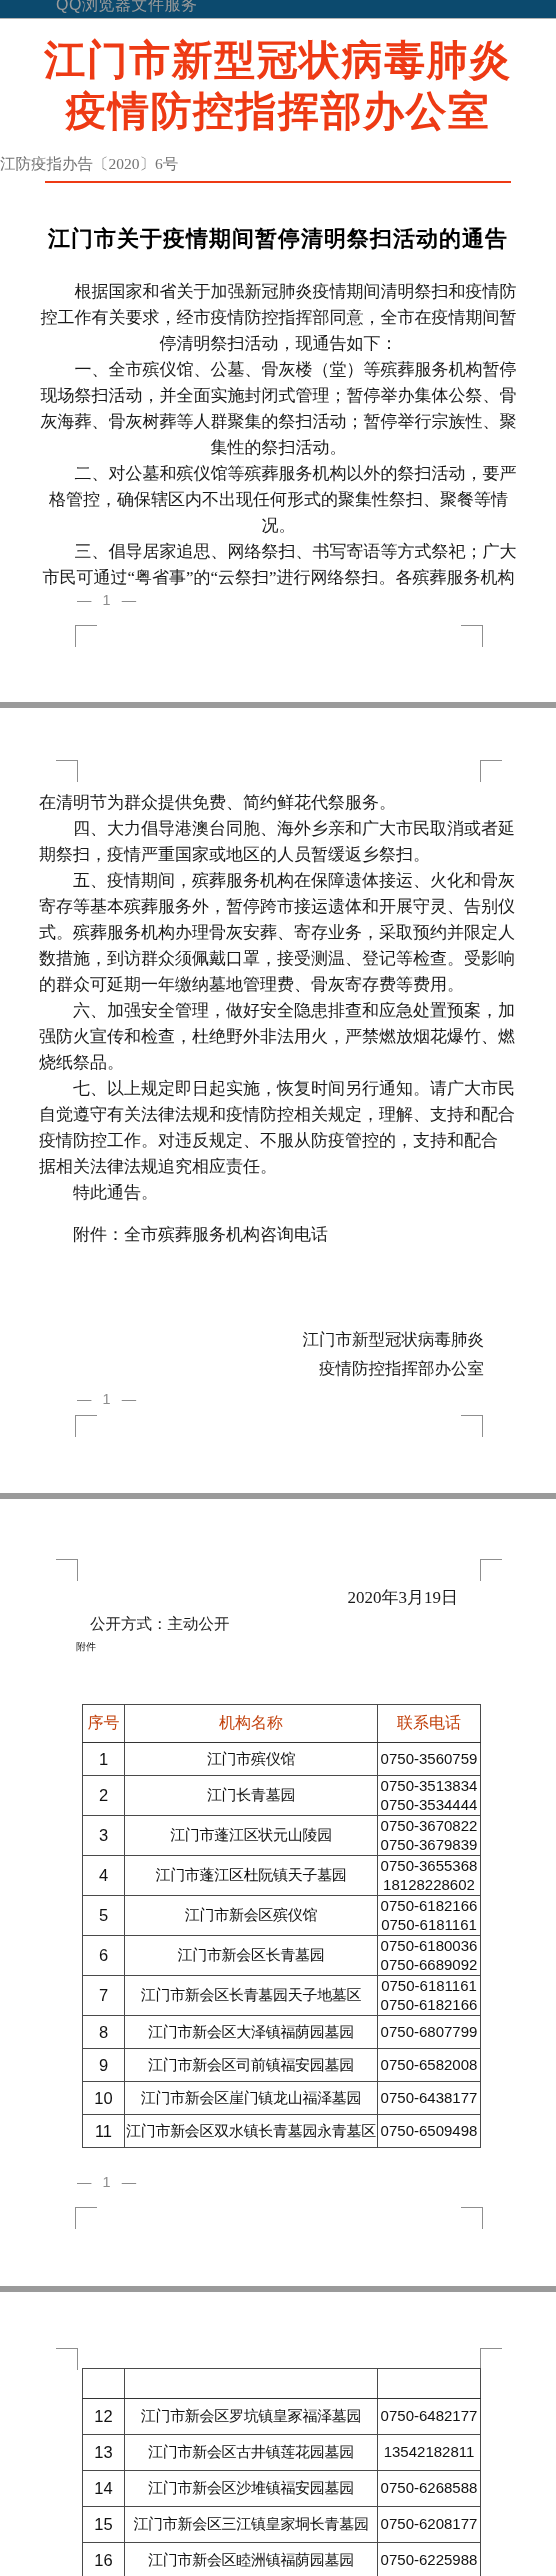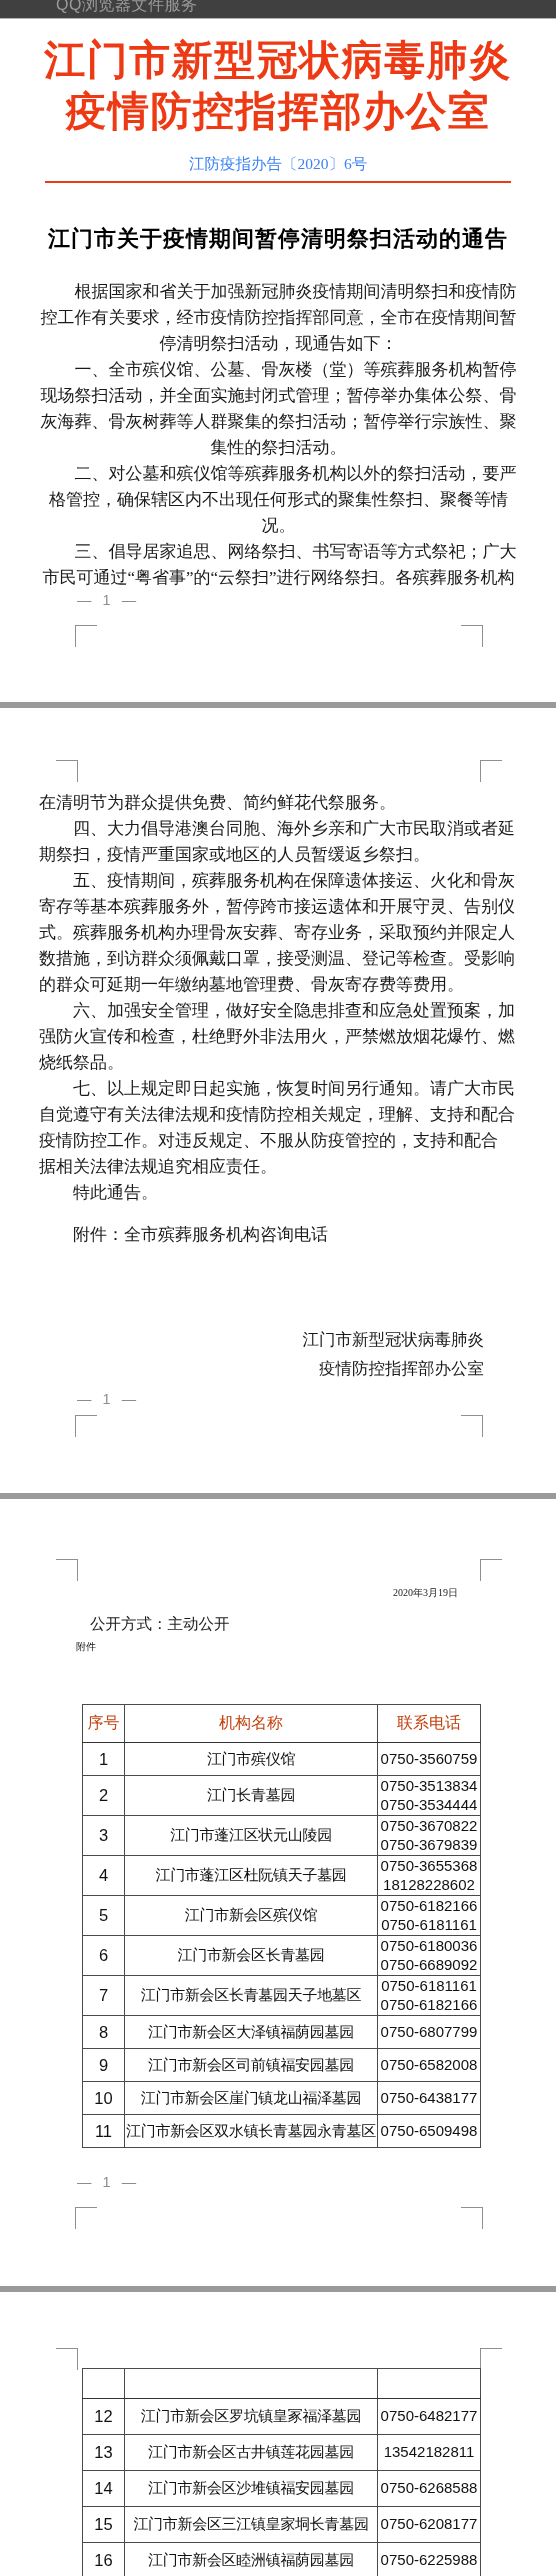--- a/index.html
+++ b/index.html
@@ -1,41 +1,41 @@
 <!DOCTYPE html>
 <html style="font-size:8.2px"><head>
 <meta charset="utf-8">
 <style>
   html,body { margin:0; padding:0; background:#ffffff; }
   #root { position:relative; width:556px; height:3794px; margin:0 auto; background:#fff;
           overflow:hidden; font-family:"Liberation Serif", serif; color:#1a1a1a;
           --red:#ee3a14; --gray-bar:#9a9a9a; --mark:#8f8f8f; }
 
   
-  .qq-bar { position:absolute; top:0; left:0; width:556px; height:18px; background:#404040;
+  .qq-bar { position:absolute; top:0; left:0; width:556px; height:18px; background:#0c4a6e;
             border-bottom:1px solid #b3b3b3; overflow:hidden; z-index:6; }
   .qq-title { position:absolute; left:56px; top:-4.6px; font-size:16px; color:#9b9b9b;
               font-family:"Liberation Sans", sans-serif; letter-spacing:0.5px; white-space:nowrap; }
 
   .page { position:absolute; left:0; width:556px; background:#fff; }
   #page1 { top:19px;  height:683px; }
   #page2 { top:708px; height:784px; }
   #page3 { top:1499px; height:787px; }
   #page4 { top:2292px; height:783px; }
 
   .gap { position:absolute; left:0; width:556px; height:6.2px; background:var(--gray-bar); z-index:4; }
   #gap1 { top:702px; } #gap2 { top:1493px; } #gap3 { top:2286px; }
 
   
   .masthead { position:absolute; left:0; width:100%; text-align:center; color:var(--red);
               font-family:"Liberation Sans", sans-serif; font-weight:bold; font-size:41px;
               letter-spacing:1.5px; white-space:nowrap; }
   #mh1 { top:14.4px; } #mh2 { top:65px; }
-  .docnum { position:absolute; top:135px; left:0; width:100%; text-align:center;
-            font-size:15.5px; color:#3b82f6; }
+  .docnum { position:absolute; top:135px; left:0; width:100%; 
+            font-size:15.5px; color:#737373; }
   .red-rule { position:absolute; top:162px; left:45px; width:466px; height:2.1px; background:var(--red); }
   .notice-title { position:absolute; top:205px; left:0; width:100%; text-align:center; font-size:22px;
                   font-weight:bold; color:#000; font-family:"Liberation Sans", sans-serif; letter-spacing:1px; }
 
   .body-lines { position:absolute; left:39px; width:479px; font-size:17px; line-height:26px; color:#1a1a1a; }
   #p1-lines { top:260px;text-align:center; } #p2-lines { top:82px; }
   .line { white-space:nowrap; }
   .line.indent { text-indent:34px; }
 
   .attach-line { position:absolute; left:73px; top:515px; font-size:17px; white-space:nowrap; }
@@ -47,21 +47,21 @@
   #pn1 { top:573px; } #pn2 { top:683px; } #pn3 { top:675px; }
 
   
   .cm { position:absolute; width:20.6px; height:20.6px; }
   .cm.tl { border-top:1px solid var(--mark); border-right:1px solid var(--mark); left:56px; }
   .cm.tr { border-top:1px solid var(--mark); border-left:1px solid var(--mark);  left:480px; }
   .cm.bl { border-top:1px solid var(--mark); border-left:1px solid var(--mark);  left:75px; }
   .cm.br { border-top:1px solid var(--mark); border-right:1px solid var(--mark); left:461px; }
 
   
-  .date-line  { position:absolute; top:87px; right:98px; font-size:10px; white-space:nowrap;font-family:Liberation Serif, serif; }
+  .date-line  { position:absolute; top:87px; right:98px; font-size:17px; white-space:nowrap;font-family:Liberation Serif, serif; }
   .publicity  { position:absolute; top:115px; left:90px; font-size:15.5px; white-space:nowrap; }
   .attach-lab { position:absolute; top:141px; left:76px; font-size:10px; white-space:nowrap; }
   .table-title { position:absolute; top:161px; left:0; width:100%; text-align:center; font-size:20.6px;
                  font-weight:bold; font-family:"Liberation Sans", sans-serif; letter-spacing:1px; color:#000; }
 
   
   .tbl-wrap { position:absolute; left:82px; }
   #tw3 { top:205px; } #tw4 { top:76px; }
   table.phone-table { border-collapse:collapse; table-layout:fixed; width:398px;
                       font-family:"Liberation Serif", serif; }

